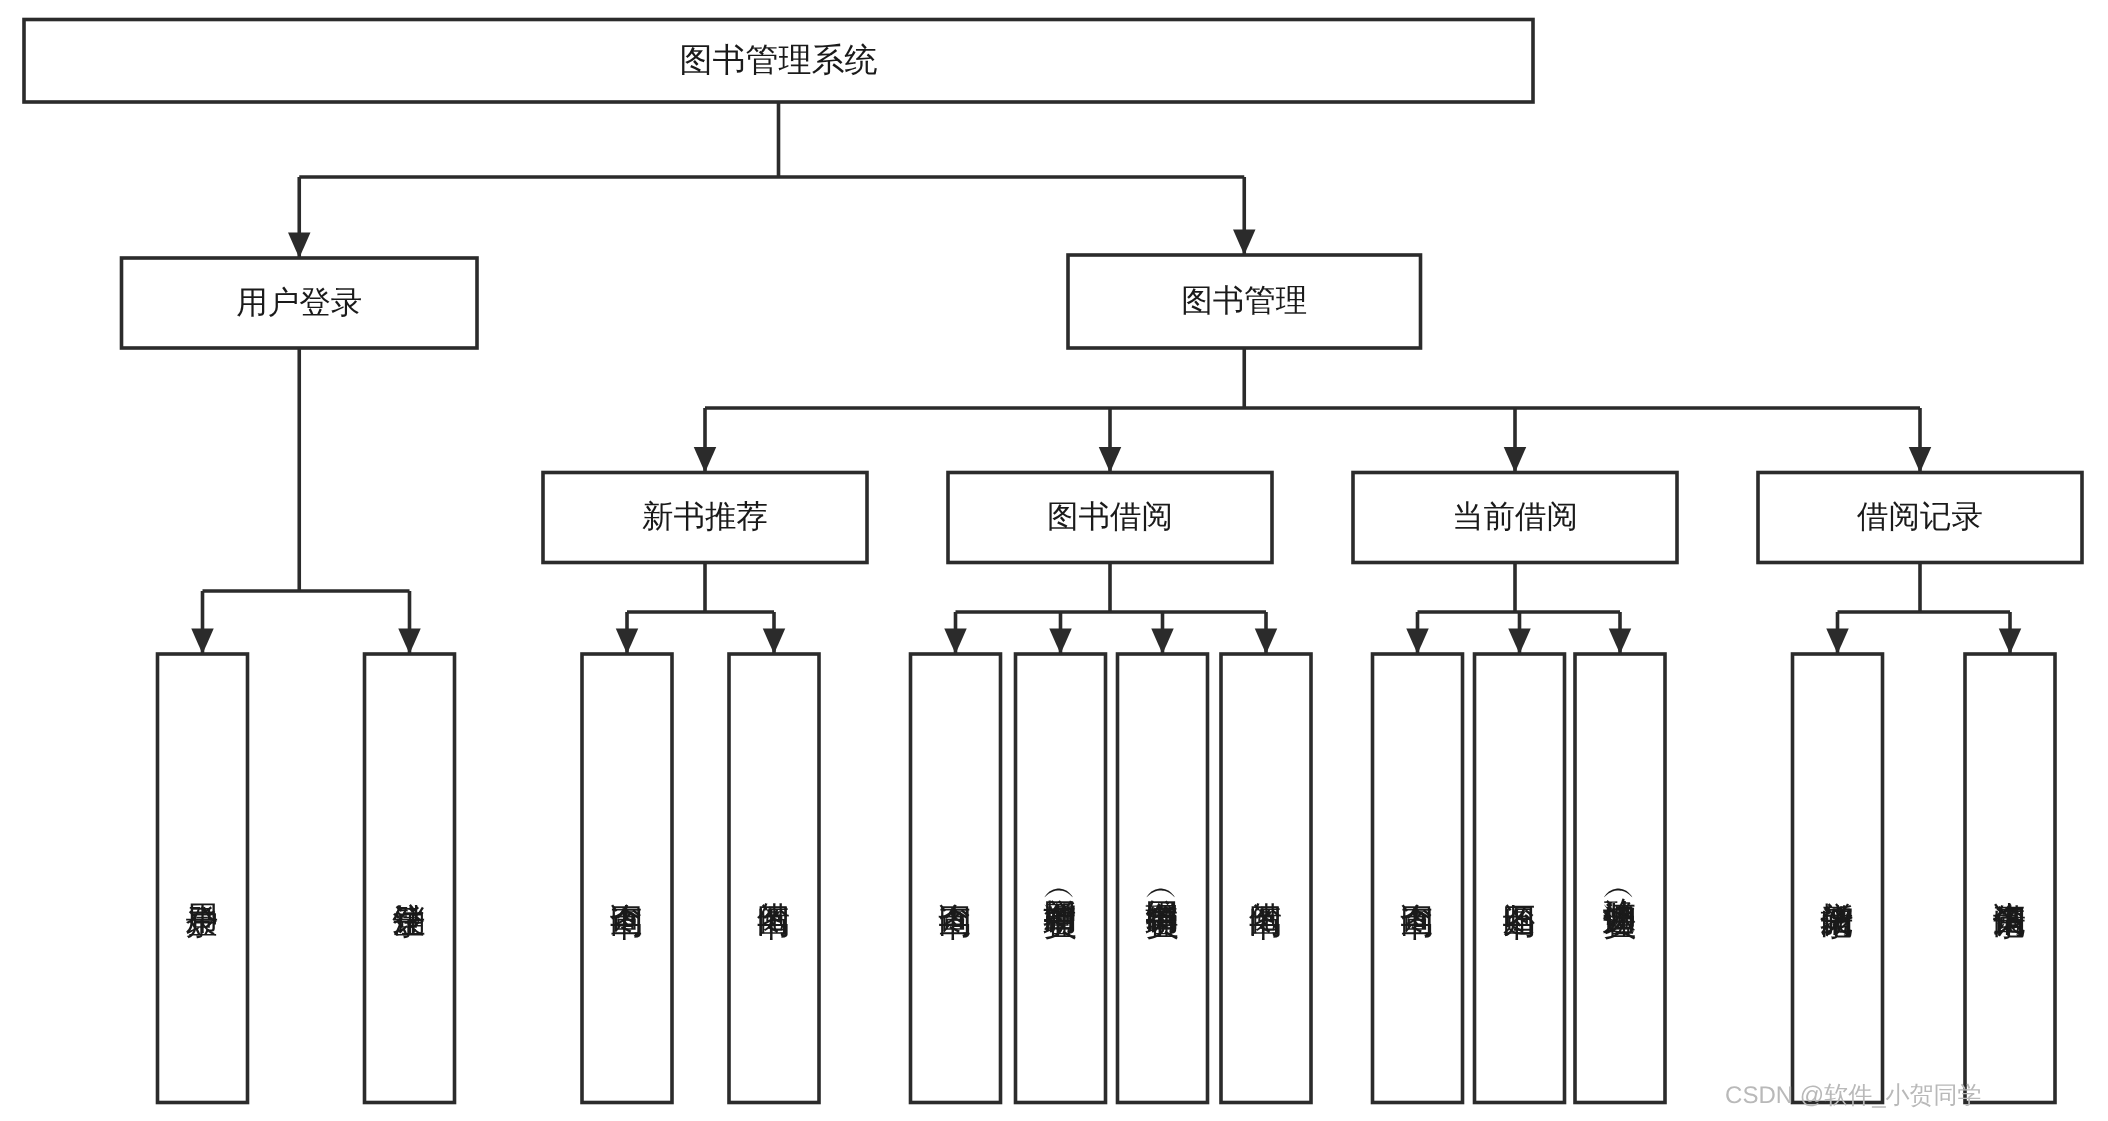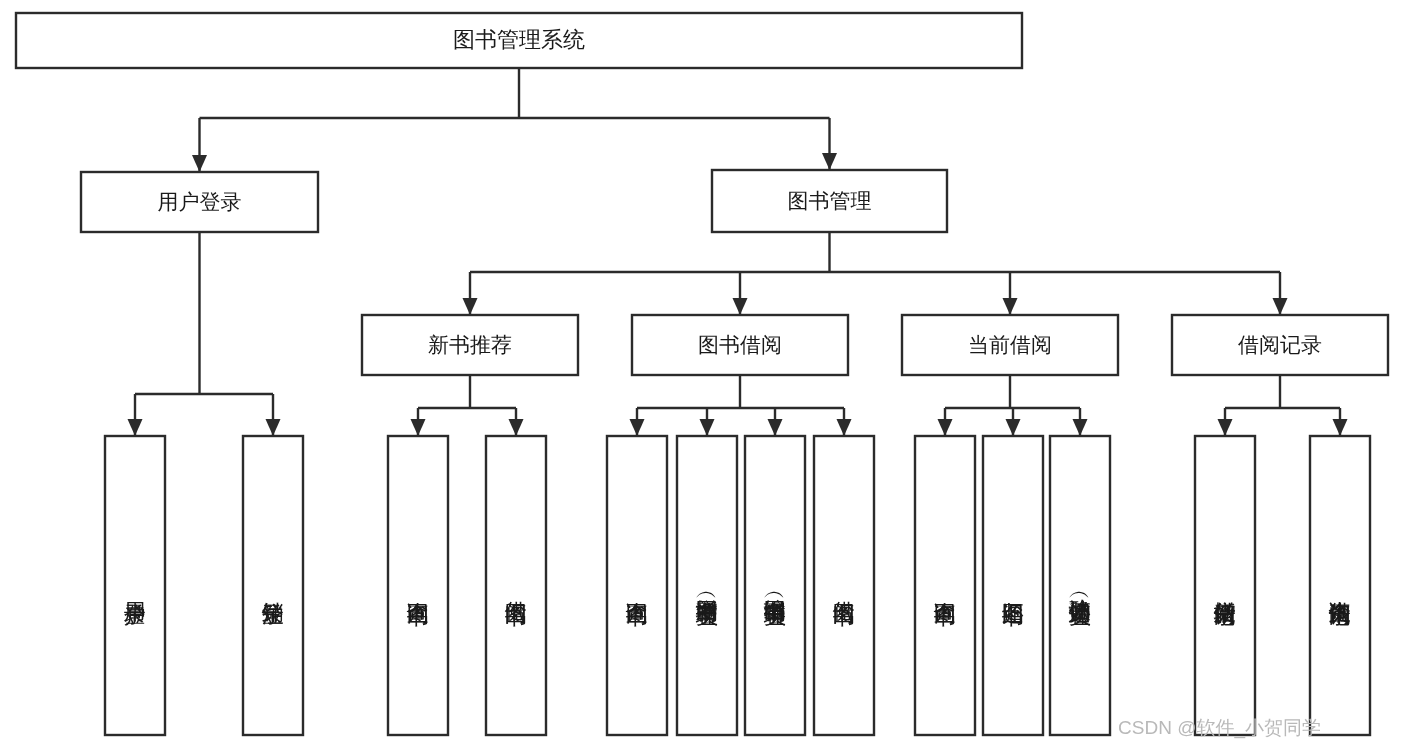--- a/index.html
+++ b/index.html
@@ -66,21 +66,21 @@
     letter-spacing: 1px;
     text-align: center;
     white-space: nowrap;
     user-select: none;
   }
   .watermark {
     position: absolute;
     right: 8px;
     bottom: 6px;
     font-family: "Liberation Sans", "DejaVu Sans", sans-serif;
-    font-size: 19px;
+    font-size: 16px;
     color: #b9b9b9;
     white-space: nowrap;
     user-select: none;
   }
 </style>
 </head>
 <body>
 
 <div id="diagram-root">
 

